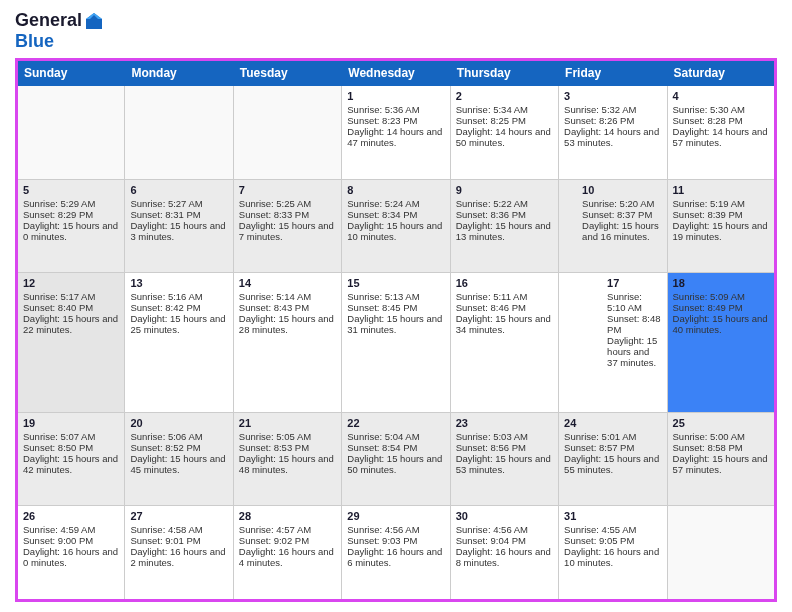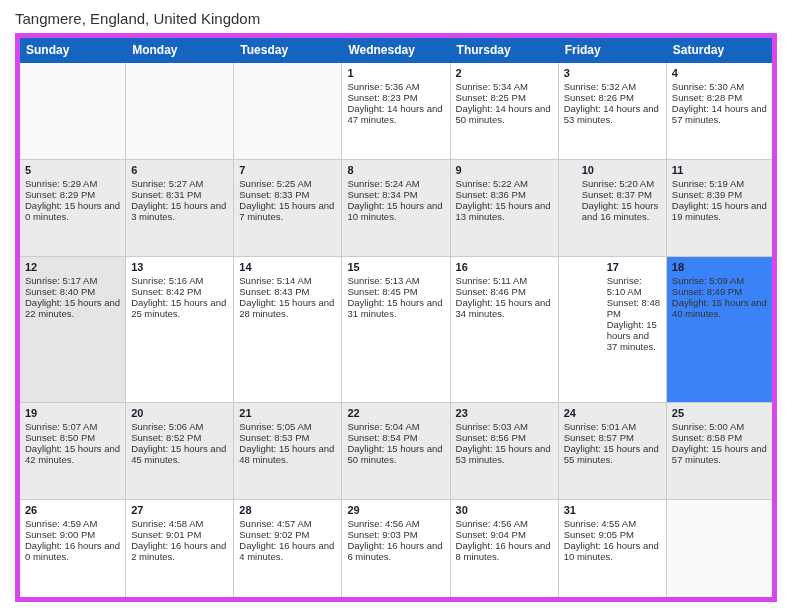--- a/index.html
+++ b/index.html
@@ -56,21 +56,21 @@
       color: #1a1a2e;
       line-height: 1.1;
     }
     .location {
       font-size: 15px;
       color: #333;
       font-weight: normal;
     }
     .calendar {
       flex: 1;
-      border: 5px solid #d946ef;
+      border: 3px solid #d946ef;
       border-collapse: collapse;
       width: 100%;
       table-layout: fixed;
     }
     .calendar th {
       background-color: #1565c0;
       color: #fff;
       text-align: left;
       padding: 5px 6px;
       font-size: 12px;
@@ -97,22 +97,31 @@
     }
     .empty-cell {
       background: #f9f9f9 !important;
     }
   </style>
 </head>
 <body>
 
 <div class="page">
   <div class="header">
+    <div class="logo">
+      <div class="logo-text">
+        <span class="logo-general">General</span>
+        <svg class="logo-icon" viewBox="0 0 20 20">
+          <polygon points="10,2 18,8 18,18 2,18 2,8" fill="#1565c0"></polygon>
+          <polygon points="10,2 18,8 14,8 10,4 6,8 2,8" fill="#42a5f5"></polygon>
+        </svg>
+      </div>
+      <span class="logo-blue">Blue</span>
+    </div>
     <div class="title-section">
-      <div class="location">Tangmere, England, United Kingdom</div>
     </div>
   </div>
 
   <table class="calendar">
     <thead>
       <tr>
         <th>Sunday</th>
         <th>Monday</th>
         <th>Tuesday</th>
         <th>Wednesday</th>

